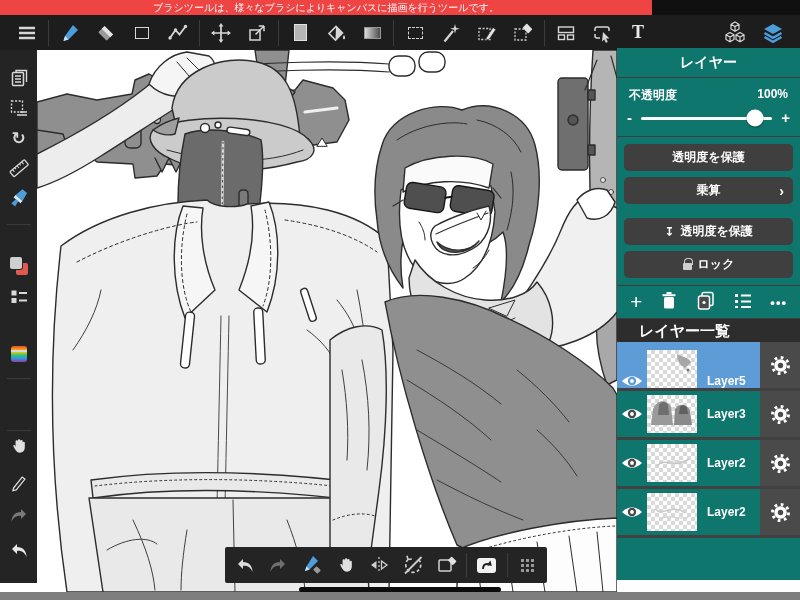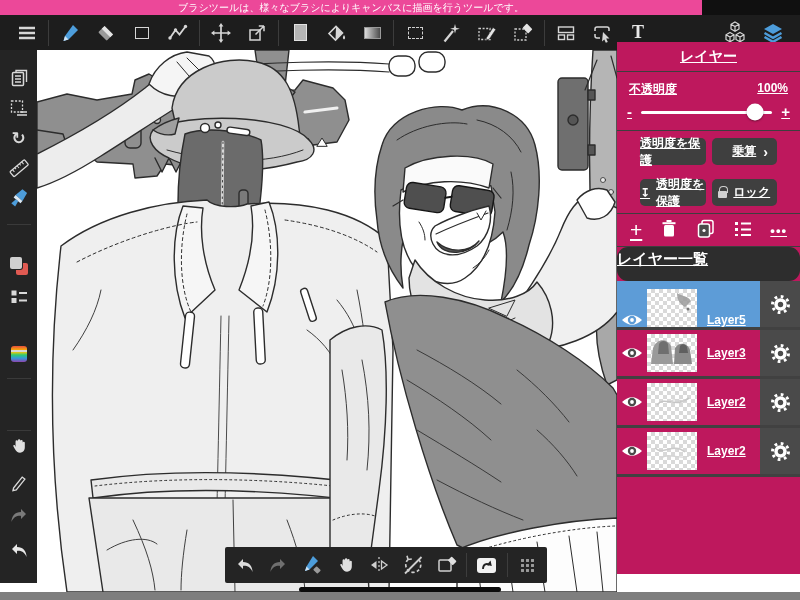--- a/index.html
+++ b/index.html
@@ -1,22 +1,22 @@
 <!DOCTYPE html>
 <html><head>
 <meta charset="utf-8">
 <style>
   * { margin:0; padding:0; box-sizing:border-box; }
   html,body { width:800px; height:600px; overflow:hidden; background:#000;
     font-family:"Liberation Sans","DejaVu Sans",sans-serif; }
   #app { position:relative; width:800px; height:600px; background:#101010; }
 
   
-  .tooltip-bar { position:absolute; left:0; top:0; width:702px; height:15px;
-    background:#ec4899; color:#fff; font-size:10px; line-height:15px; text-align:center; }
+  .tooltip-bar { position:absolute; left:0; top:0; width:652px; height:15px;
+    background:#ef4444; color:#fff; font-size:10px; line-height:15px; text-align:center; }
 
   
   .top-toolbar { position:absolute; left:0; top:15px; width:800px; height:35px;
     background:#1d1d1d; display:flex; align-items:center; padding:0 6px; }
   .tb-group { display:flex; align-items:center; gap:10px; padding:0 8px; }
   .tb-div { width:1px; height:26px; background:#3c3c3c; }
   .ti { width:26px; height:28px; display:flex; align-items:center; justify-content:center;
     color:#d6d6d6; position:relative; }
   .grad-sq { width:17px; height:12px; border:1px solid #9a9a9a;
     background:linear-gradient(90deg,#dcdcdc,#4c4c4c); }
@@ -41,47 +41,47 @@
   .cpair { position:relative; width:18px; height:18px; }
   .cpair .back { position:absolute; right:0; bottom:0; width:12px; height:12px;
     background:#e05a52; border-radius:2px; }
   .cpair .front { position:absolute; left:0; top:0; width:12px; height:12px;
     background:#cfcfcf; border-radius:2px; box-shadow:0 0 0 1px #242424; }
   .rainbow { position:relative; width:16px; height:16px; border-radius:3px; overflow:hidden;
     background:linear-gradient(180deg,#e74c3c 0%,#f39c12 20%,#f1c40f 38%,#2ecc71 56%,#3498db 76%,#8e44ad 100%); }
   .rainbow i { position:absolute; left:0; top:4px; width:16px; height:2px; background:#d8d8d8; }
 
   
-  .right-panel { position:absolute; left:617px; top:42px; width:183px; height:532px;
-    background:#be185d; color:#fff;text-decoration:underline; }
+  .right-panel { position:absolute; left:617px; top:48px; width:183px; height:532px;
+    background:#0f766e; color:#fff; }
   .panel-title { height:30px; display:flex; align-items:center; justify-content:center;
     font-size:14px; font-weight:bold; border-bottom:1px solid #3e3e3e; }
   .op-row { display:flex; justify-content:space-between; padding:9px 12px 2px;
     font-size:12px; font-weight:bold; }
   .slider-row { display:flex; align-items:center; gap:9px; padding:6px 10px 12px;
     border-bottom:1px solid #3e3e3e; }
   .slider-row .pm { font-size:15px; font-weight:bold; line-height:12px; }
   .track { position:relative; flex:1; height:3px; background:#fff; border-radius:2px; }
   .thumb { position:absolute; top:50%; left:87%; width:17px; height:17px; background:#fff;
     border-radius:50%; transform:translate(-50%,-50%); box-shadow:0 1px 2px rgba(0,0,0,.4); }
-  .btn-row { display:grid; grid-template-columns:1fr 1fr; gap:6px; padding:7px 23px; }
+  .btn-row { display:grid; grid-template-columns:1fr; gap:6px; padding:7px 7px; }
   .btn-row.last { border-bottom:1px solid #3e3e3e; }
   .pbtn { height:27px; background:#3f3f3f; border-radius:5px; display:flex; align-items:center;
     justify-content:center; gap:6px; font-size:12px; font-weight:bold; position:relative; }
   .pbtn .chev { position:absolute; right:9px; font-size:14px; }
   .lock-ic { width:9px; height:7px; background:#cfcfcf; border-radius:1px; position:relative; margin-top:4px; }
   .lock-ic:before { content:""; position:absolute; left:1px; top:-5px; width:7px; height:6px;
     border:1.6px solid #cfcfcf; border-bottom:none; border-radius:4px 4px 0 0; }
   .clip-ic { font-size:12px; font-weight:bold; }
   .layer-actions { height:33px; display:flex; align-items:center; justify-content:space-around;
     padding:0 4px; border-bottom:1px solid #3e3e3e; }
   .plus-g { font-size:21px; font-weight:400; line-height:20px; }
   .more-g { font-size:13px; letter-spacing:1px; font-weight:bold; }
-  .list-header { height:34px; background:#2d2d2d; font-size:15px; font-weight:bold;
-    line-height:23px; padding-left:0;border-radius:11px; }
+  .list-header { height:23px; background:#2d2d2d; font-size:15px; font-weight:bold;
+    line-height:23px; padding-left:22px; }
   .layer-row { display:flex; align-items:center; height:49px; border-bottom:3px solid #414141;
     color:#4a4a4a; }
   .layer-row.selected { background:#5d9cd7; color:#5d9cd7;align-items:flex-end; }
   .eye-w { width:30px; display:flex; justify-content:center; }
   .thumb-w { width:50px; height:38px; position:relative; background-color:#fff;
     background-image:
       linear-gradient(45deg,#d9d9d9 25%,transparent 25%,transparent 75%,#d9d9d9 75%),
       linear-gradient(45deg,#d9d9d9 25%,transparent 25%,transparent 75%,#d9d9d9 75%);
     background-size:8px 8px; background-position:0 0,4px 4px; overflow:hidden; flex:none; }
   .lname { flex:1; padding-left:10px; font-size:12px; font-weight:bold; color:#fff; }

